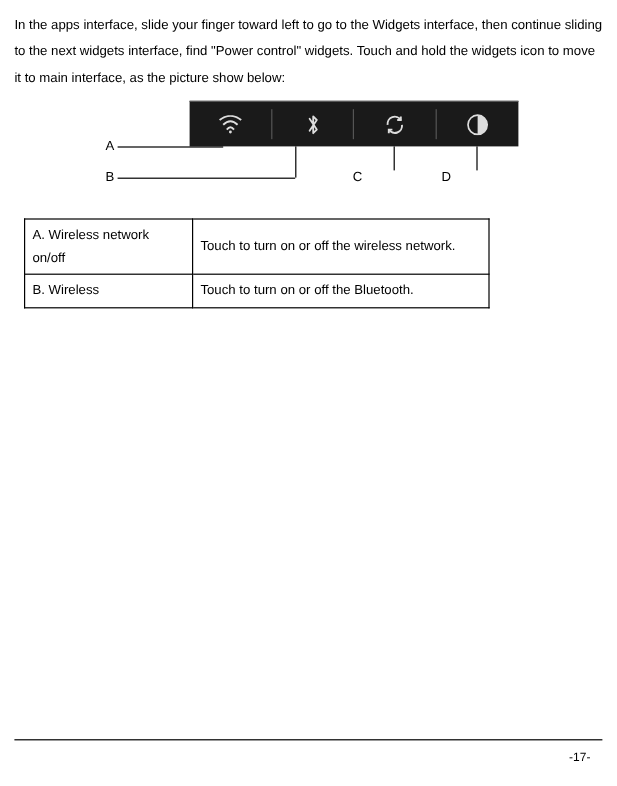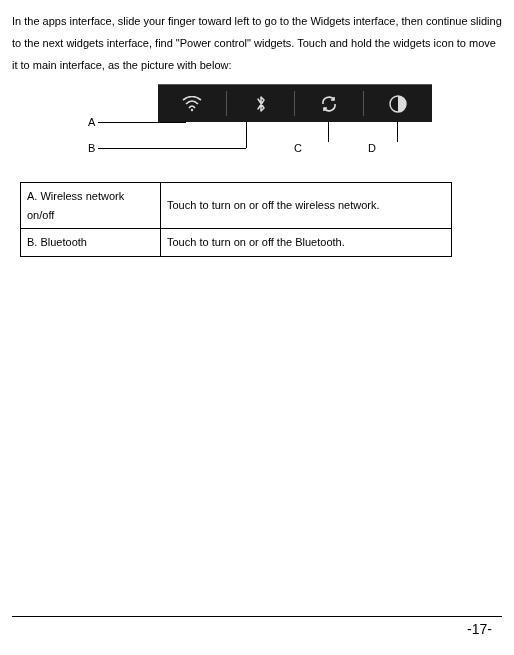--- a/index.html
+++ b/index.html
@@ -76,48 +76,48 @@
     
     .lead-bv { top: 38px; left: 214px; width: 1px; height: 26px; }
     
     
     .lead-cv { top: 38px; left: 296px; width: 1px; height: 20px; }
     
     .lead-dv { top: 38px; left: 365px; width: 1px; height: 20px; }
     table {
       border-collapse: collapse;
       margin: 6px 0 0 8px;
-      width: 432px;
+      width: 388px;
     }
     td {
       border: 1px solid #000;
       padding: 4px 6px;
       vertical-align: middle;
       line-height: 1.7;
       font-size: 11px;
     }
     td.col-a { width: 140px; }
     .footer-line {
       position: absolute;
       bottom: 38px;
       left: 12px;
       right: 12px;
       border-top: 1px solid #000;
     }
     .page-num {
       position: absolute;
       bottom: 18px;
       right: 22px;
-      font-size: 14px;
+      font-size: 10px;
     }
   </style>
 </head>
 <body>
 
-<p class="intro">In the apps interface, slide your finger toward left to go to the Widgets interface, then continue sliding to the next widgets interface, find "Power control" widgets. Touch and hold the widgets icon to move it to main interface, as the picture with below:</p>
+<p class="intro">In the apps interface, slide your finger toward left to go to the Widgets interface, then continue sliding to the next widgets interface, find "Power control" widgets. Touch and hold the widgets icon to move it to main interface, as the picture show below:</p>
 
 <div class="diagram-area">
   <div class="widget-bar">
     <div class="widget-cell">
       <span>
         <svg width="20" height="16" viewBox="0 0 20 16">
           <path d="M1 4 Q10 -3 19 4" stroke="#ddd" stroke-width="1.6" fill="none"></path>
           <path d="M4 8 Q10 2 16 8" stroke="#ddd" stroke-width="1.6" fill="none"></path>
           <path d="M7 12 Q10 8 13 12" stroke="#ddd" stroke-width="1.6" fill="none"></path>
           <circle cx="10" cy="14" r="1.2" fill="#ddd"></circle>
@@ -163,20 +163,20 @@
   <div class="lead lead-dv"></div>
 </div>
 
 <table>
   <tbody>
       <tr>
     <td class="col-a">A. Wireless network on/off</td>
     <td>Touch to turn on or off the wireless network.</td>
   </tr>
   <tr>
-    <td class="col-a">B. Bluetooth</td>
+    <td class="col-a">B. Wireless</td>
     <td>Touch to turn on or off the Bluetooth.</td>
   </tr>
 </tbody>
   </table>
 
 <div class="footer-line"></div>
 <div class="page-num">-17-</div>
 
 </body></html>

